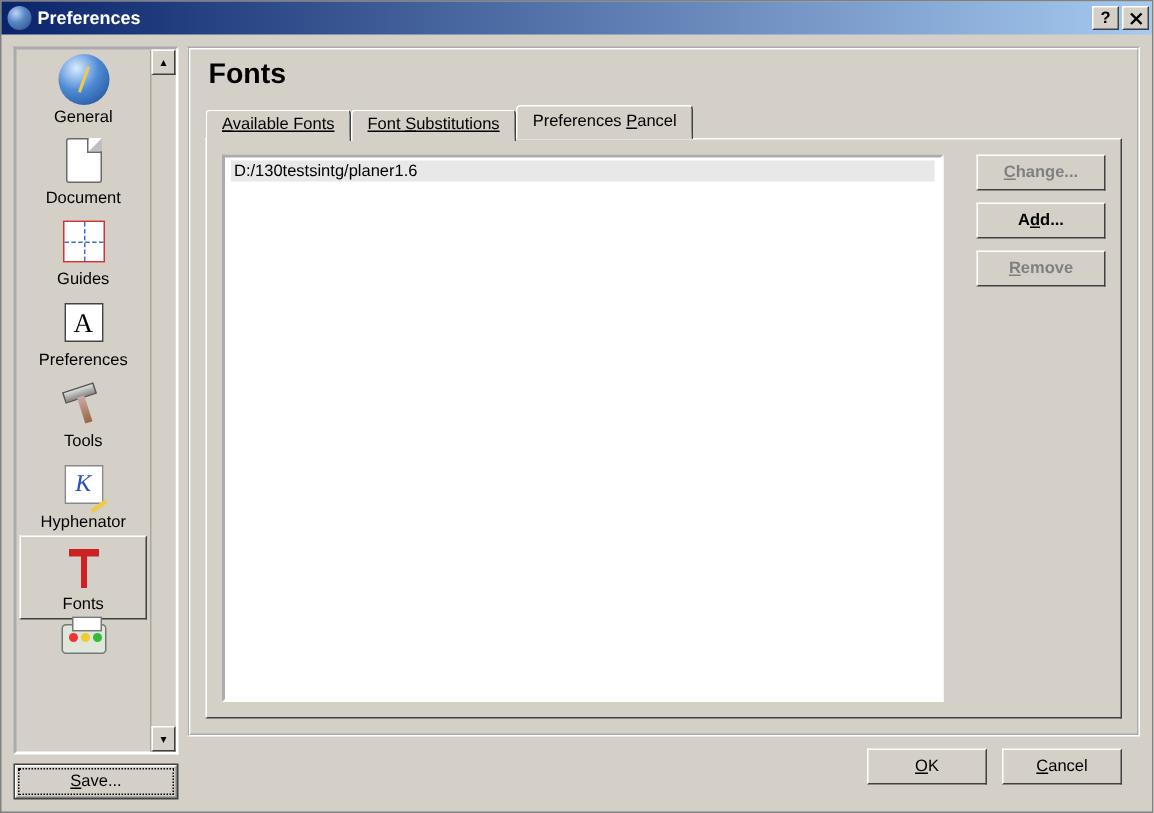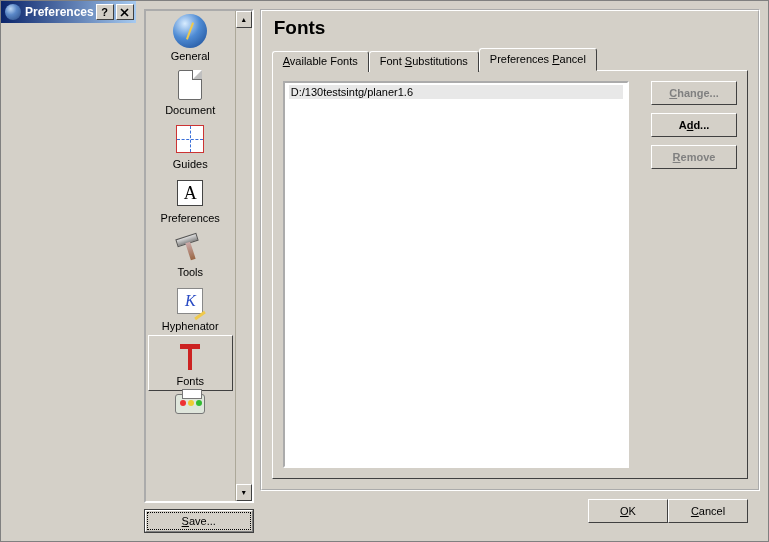--- a/index.html
+++ b/index.html
@@ -8,21 +8,21 @@
     font-family: Tahoma, Arial, sans-serif;
     font-size: 11px;
     background: #d4d0c8;
     width: 769px; height: 542px;
     overflow: hidden;
   }
   .window {
     width: 769px; height: 542px;
     border: 1px solid #808080;
     background: #d4d0c8;
-    display: flex; flex-direction: row;
+    display: flex; flex-direction: column;
   }
   .titlebar {
     height: 22px;
     background: linear-gradient(to right, #0a246a 0%, #a6caf0 100%);
     display: flex; align-items: center;
     padding: 0 2px 0 4px;
     color: #fff;
   }
   .titlebar .glyph {
     width: 16px; height: 16px; border-radius: 50%;
@@ -122,21 +122,21 @@
     height: 21px; padding: 3px 10px 0;
     background:#d4d0c8;
     border:1px solid #fff;
     border-right-color:#404040;
     border-bottom: none;
     border-top-left-radius:3px;border-top-right-radius:3px;
     margin-right:0px;
     cursor:pointer;
     position:relative;
   }
-  .tab.inactive { top:1px; }
+  .tab.inactive { top:1px;text-decoration:underline; }
   .tab.active {
     height:23px; z-index:3; padding-top:4px;
     border-bottom:1px solid #d4d0c8;
   }
   .tab .u { text-decoration: underline; }
   .tabpage {
     border:1px solid #fff;
     border-right-color:#404040;border-bottom-color:#404040;
     background:#d4d0c8;
     flex:1; margin-top:-1px;
@@ -158,21 +158,21 @@
     height:24px;
     border:1px solid #fff;
     border-right-color:#404040;border-bottom-color:#404040;
     background:#d4d0c8;
     display:flex;align-items:center;justify-content:center;
     cursor:pointer;
   }
   .btn.disabled { color:#808080; cursor:default;}
   .btn .u { text-decoration: underline; }
   .footer {
-    display:flex; justify-content:flex-end; 
+    display:flex; justify-content:flex-end; gap:10px;
     padding: 8px 12px 10px;
   }
   .footer .btn { width:80px;}
   
   .ico-sphere{width:34px;height:34px;border-radius:50%;background:radial-gradient(circle at 35% 28%,#d8ecff 0%,#4e8bd4 45%,#1c4d96 95%);position:relative;}
   .ico-sphere::after{content:"";position:absolute;left:16px;top:8px;width:2px;height:18px;background:#efc94c;transform:rotate(20deg);}
   .ico-doc{width:24px;height:30px;border:1px solid #6a6a6a;background:#fff;border-radius:2px;position:relative;}
   .ico-doc::after{content:"";position:absolute;right:-1px;top:-1px;width:9px;height:9px;background:linear-gradient(135deg,#fff 48%,#bfbfbf 52%);border-left:1px solid #6a6a6a;border-bottom:1px solid #6a6a6a;}
   .ico-guides{width:28px;height:28px;background:#fff;border:1px solid #c33;position:relative;}
   .ico-guides::before{content:"";position:absolute;left:0;right:0;top:50%;height:0;border-top:1px dashed #3a6fd8;}

